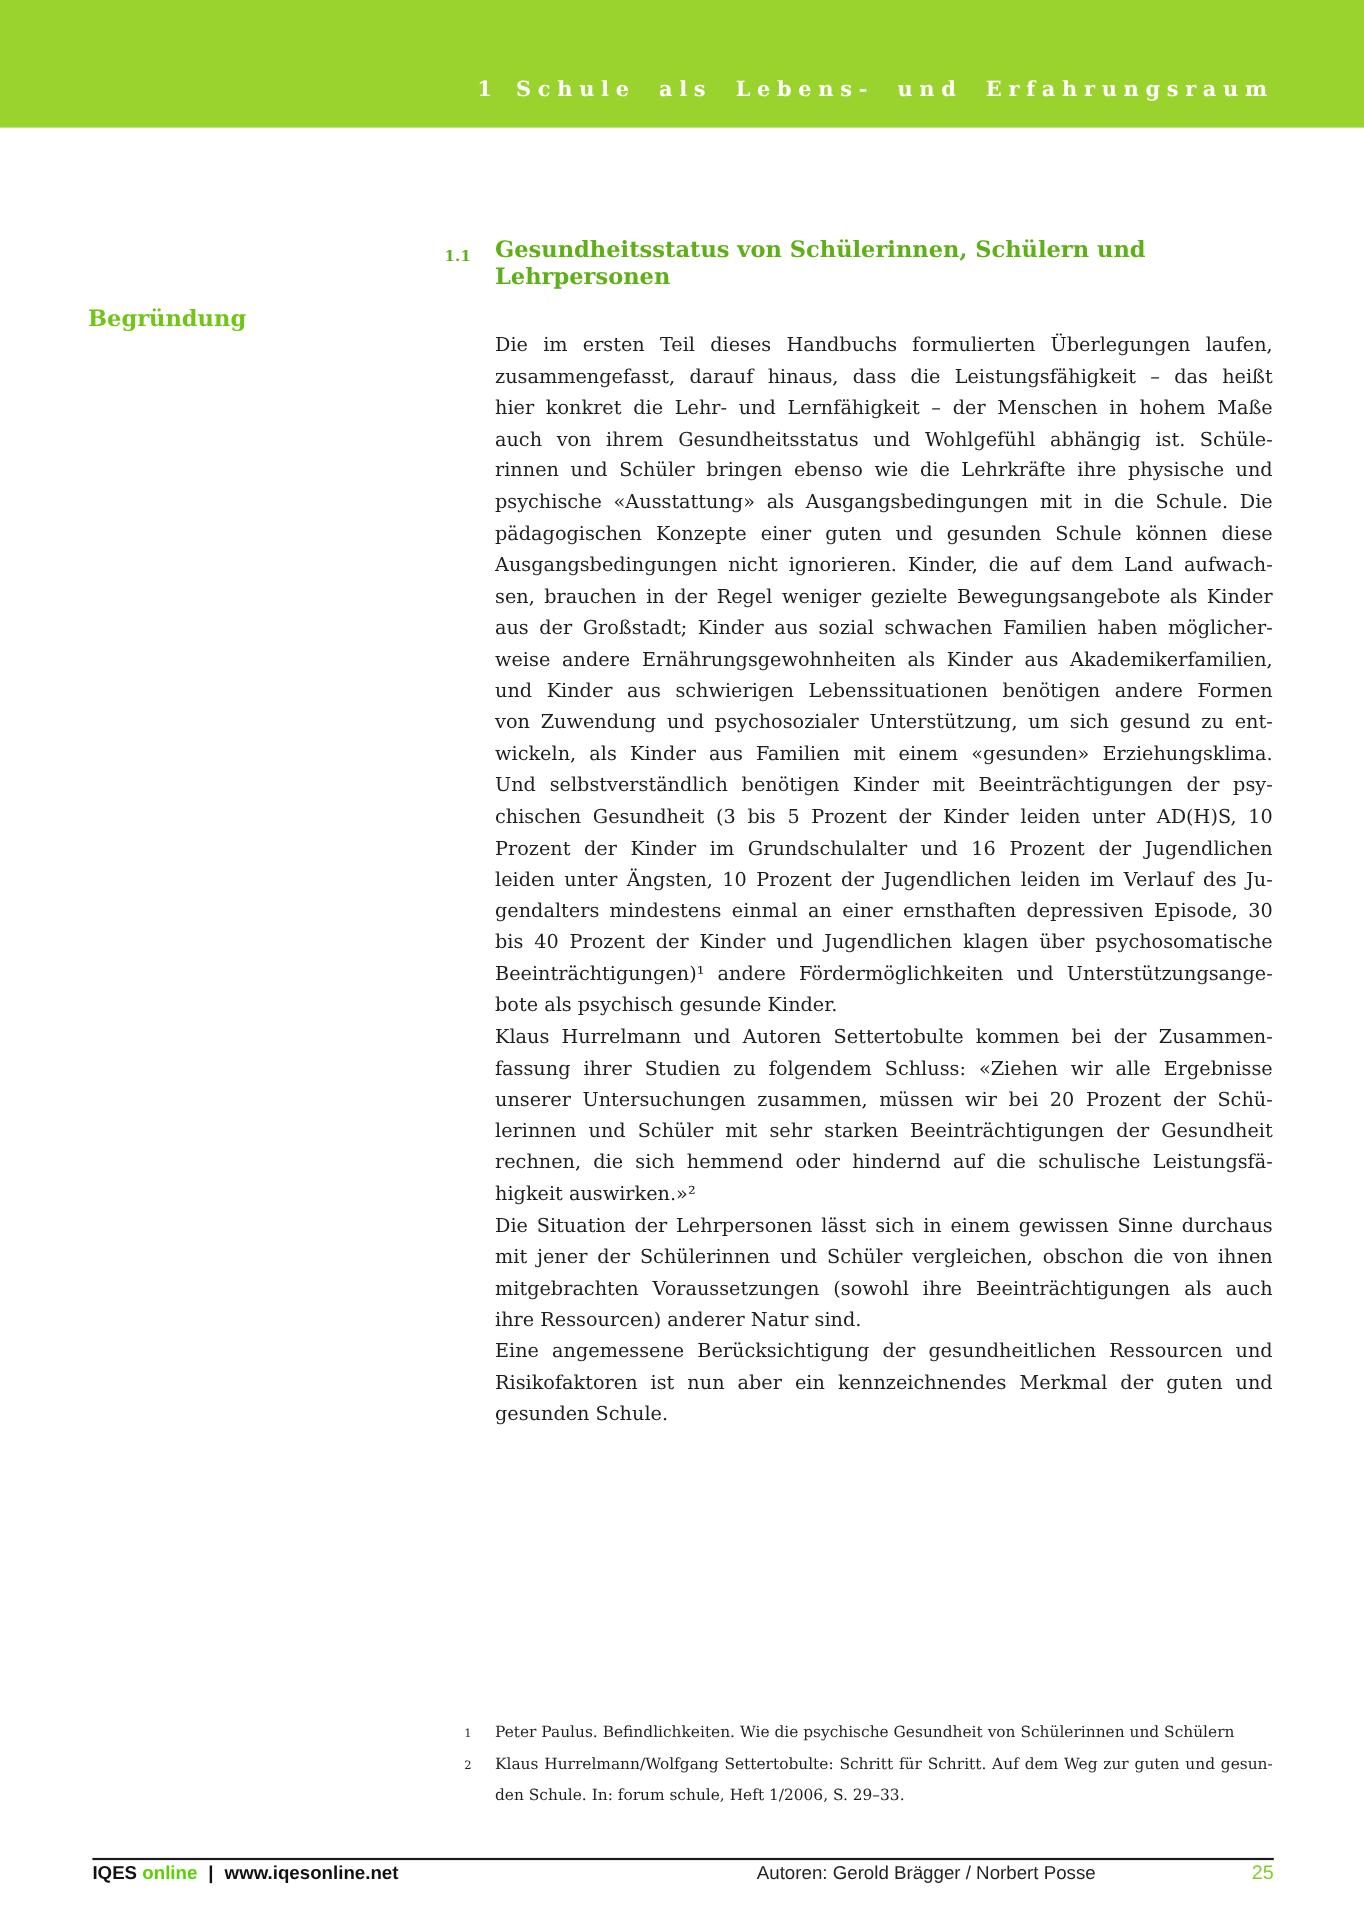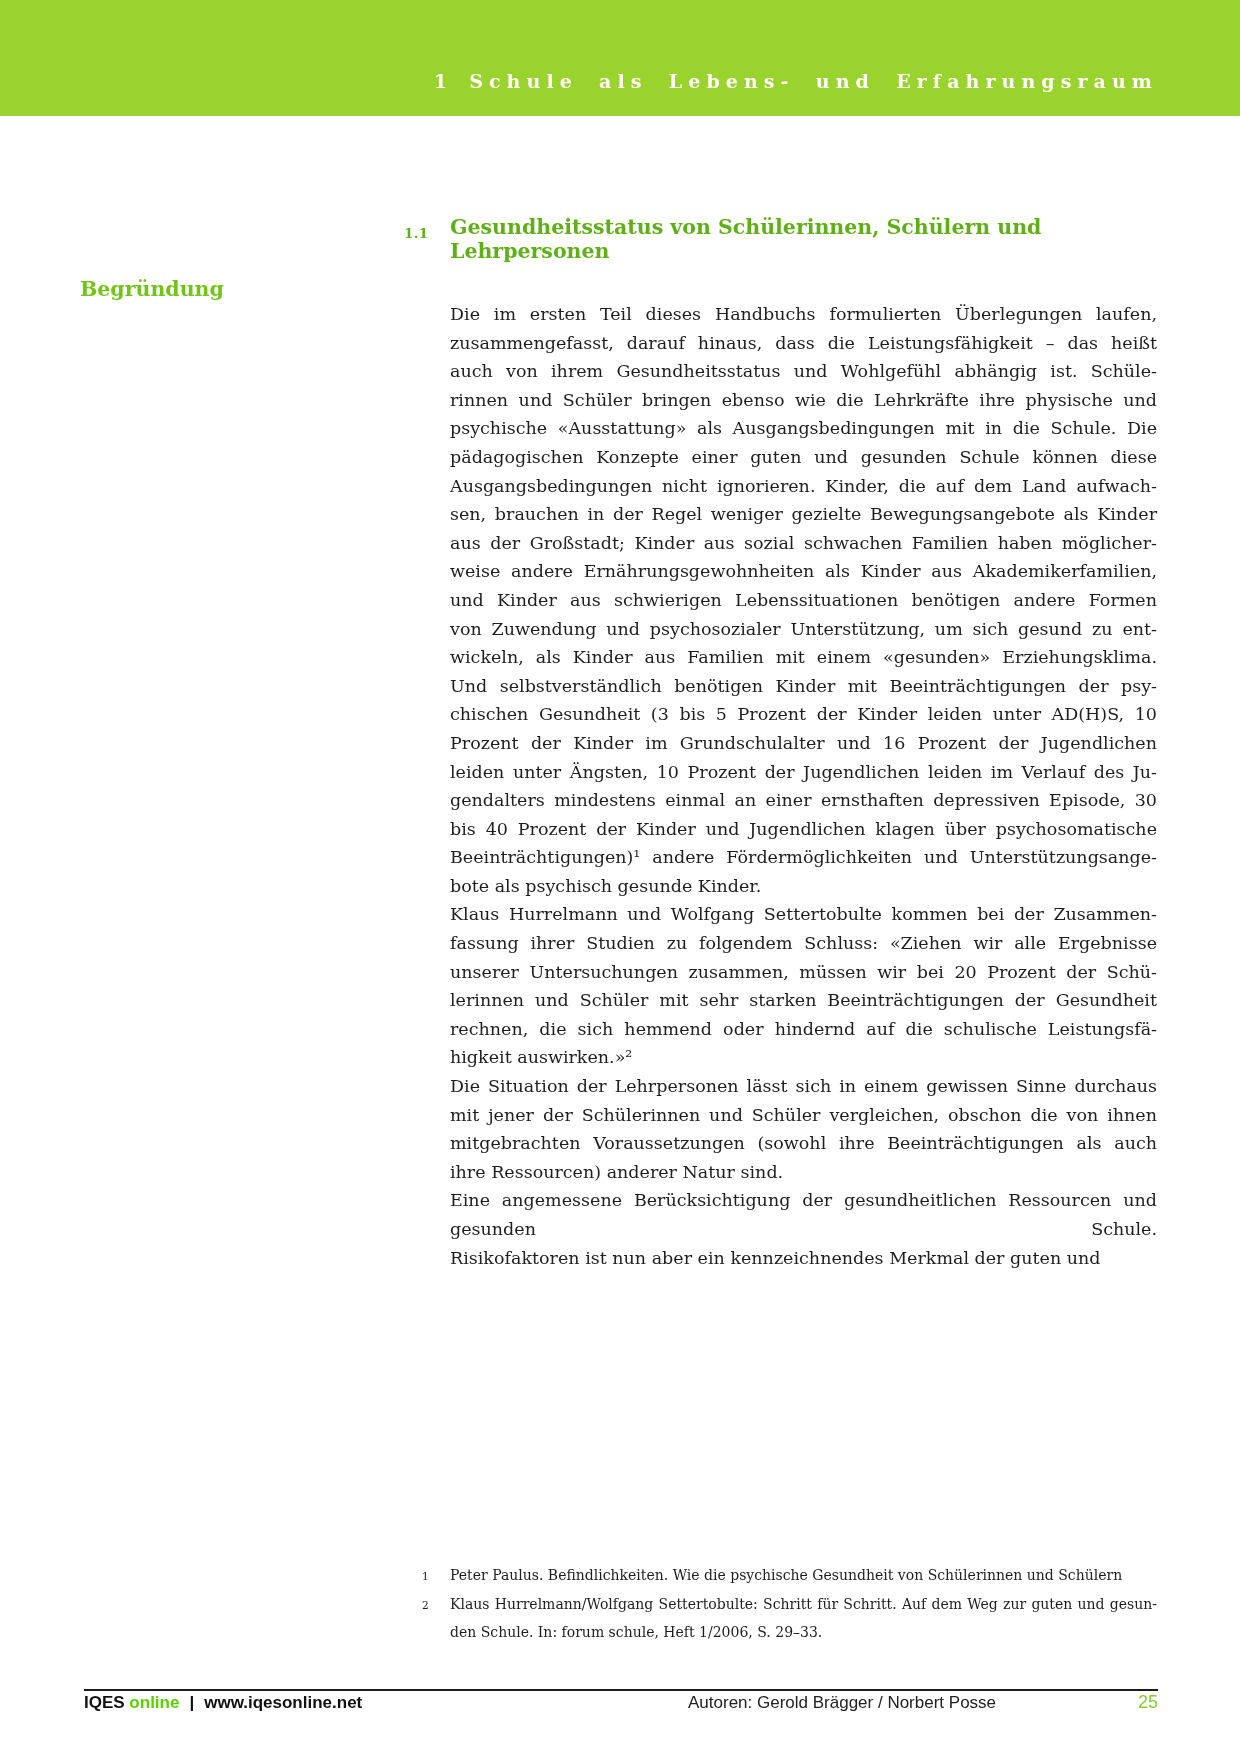--- a/index.html
+++ b/index.html
@@ -112,20 +112,21 @@
 
   <div class="section-number">1.1</div>
   <h1 class="section-title">Gesundheitsstatus von Schülerinnen, Schülern und Lehrpersonen</h1>
 
   <div class="margin-label">Begründung</div>
 
   <div class="body-col">
     <div class="para">
         <div class="line">Die im ersten Teil dieses Handbuchs formulierten Überlegungen laufen,</div>
         <div class="line">zusammengefasst, darauf hinaus, dass die Leistungsfähigkeit – das heißt</div>
+        <div class="line">hier konkret die Lehr- und Lernfähigkeit – der Menschen in hohem Maße</div>
         <div class="line">auch von ihrem Gesundheitsstatus und Wohlgefühl abhängig ist. Schüle-</div>
         <div class="line">rinnen und Schüler bringen ebenso wie die Lehrkräfte ihre physische und</div>
         <div class="line">psychische «Ausstattung» als Ausgangsbedingungen mit in die Schule. Die</div>
         <div class="line">pädagogischen Konzepte einer guten und gesunden Schule können diese</div>
         <div class="line">Ausgangsbedingungen nicht ignorieren. Kinder, die auf dem Land aufwach-</div>
         <div class="line">sen, brauchen in der Regel weniger gezielte Bewegungsangebote als Kinder</div>
         <div class="line">aus der Großstadt; Kinder aus sozial schwachen Familien haben möglicher-</div>
         <div class="line">weise andere Ernährungsgewohnheiten als Kinder aus Akademikerfamilien,</div>
         <div class="line">und Kinder aus schwierigen Lebenssituationen benötigen andere Formen</div>
         <div class="line">von Zuwendung und psychosozialer Unterstützung, um sich gesund zu ent-</div>
@@ -133,37 +134,37 @@
         <div class="line">Und selbstverständlich benötigen Kinder mit Beeinträchtigungen der psy-</div>
         <div class="line">chischen Gesundheit (3 bis 5 Prozent der Kinder leiden unter AD(H)S, 10</div>
         <div class="line">Prozent der Kinder im Grundschulalter und 16 Prozent der Jugendlichen</div>
         <div class="line">leiden unter Ängsten, 10 Prozent der Jugendlichen leiden im Verlauf des Ju-</div>
         <div class="line">gendalters mindestens einmal an einer ernsthaften depressiven Episode, 30</div>
         <div class="line">bis 40 Prozent der Kinder und Jugendlichen klagen über psychosomatische</div>
         <div class="line">Beeinträchtigungen)¹ andere Fördermöglichkeiten und Unterstützungsange-</div>
         <div class="line">bote als psychisch gesunde Kinder.</div>
       </div>
     <div class="para">
-        <div class="line">Klaus Hurrelmann und Wolfgang Settertobulte kommen bei der Zusammen-</div>
+        <div class="line">Klaus Hurrelmann und Autoren Settertobulte kommen bei der Zusammen-</div>
         <div class="line">fassung ihrer Studien zu folgendem Schluss: «Ziehen wir alle Ergebnisse</div>
         <div class="line">unserer Untersuchungen zusammen, müssen wir bei 20 Prozent der Schü-</div>
         <div class="line">lerinnen und Schüler mit sehr starken Beeinträchtigungen der Gesundheit</div>
         <div class="line">rechnen, die sich hemmend oder hindernd auf die schulische Leistungsfä-</div>
         <div class="line">higkeit auswirken.»²</div>
       </div>
     <div class="para">
         <div class="line">Die Situation der Lehrpersonen lässt sich in einem gewissen Sinne durchaus</div>
         <div class="line">mit jener der Schülerinnen und Schüler vergleichen, obschon die von ihnen</div>
         <div class="line">mitgebrachten Voraussetzungen (sowohl ihre Beeinträchtigungen als auch</div>
         <div class="line">ihre Ressourcen) anderer Natur sind.</div>
       </div>
     <div class="para">
         <div class="line">Eine angemessene Berücksichtigung der gesundheitlichen Ressourcen und</div>
+        <div class="line">Risikofaktoren ist nun aber ein kennzeichnendes Merkmal der guten und</div>
         <div class="line">gesunden Schule.</div>
-        <div class="line">Risikofaktoren ist nun aber ein kennzeichnendes Merkmal der guten und</div>
       </div>
   </div>
 
   <div class="footnotes">
     <div class="footnote">
       <span class="fn-marker">1</span>
       <div class="fn-lines">
           <div class="line">Peter Paulus. Befindlichkeiten. Wie die psychische Gesundheit von Schülerinnen und Schülern</div>
         </div>
     </div>

